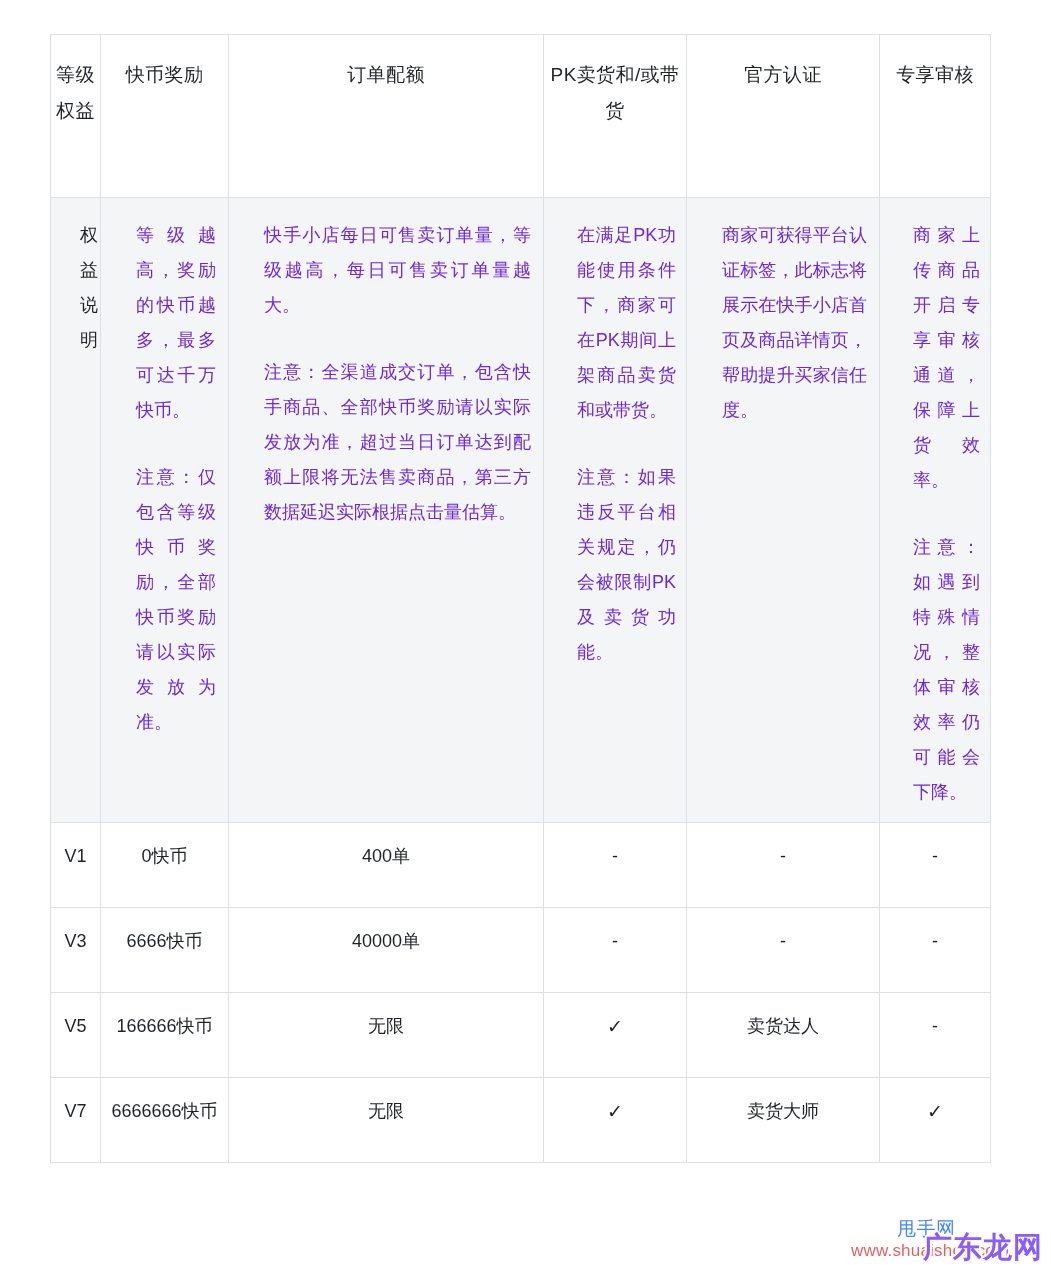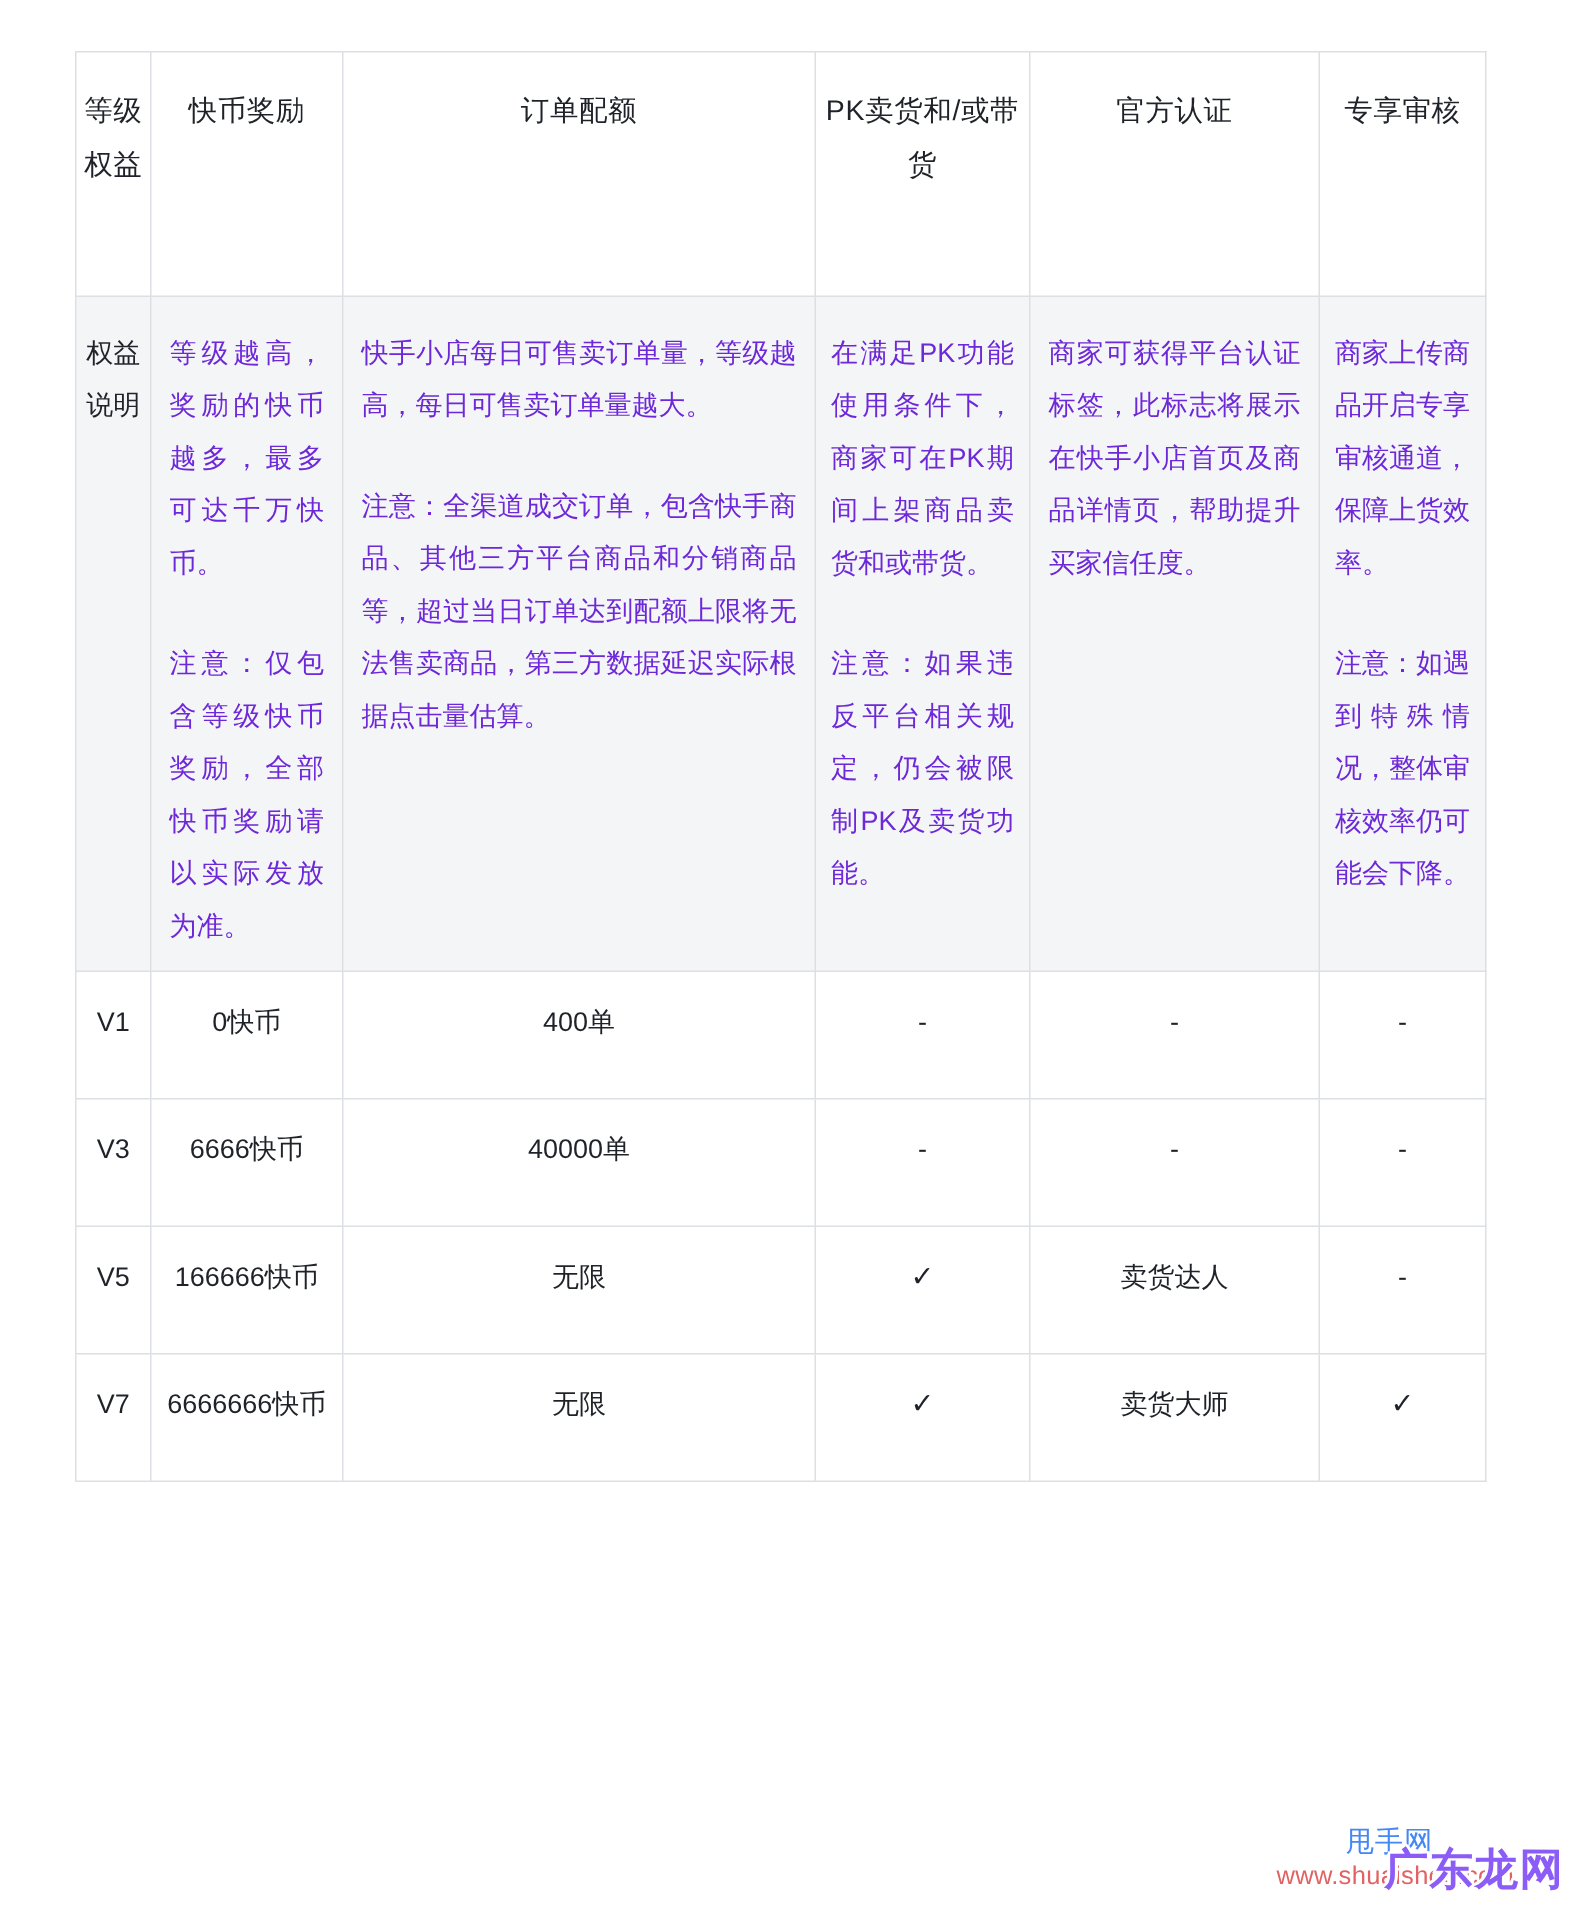--- a/index.html
+++ b/index.html
@@ -63,20 +63,21 @@
   .head-cell.narrow {
     padding-left: 4px;
     padding-right: 4px;
   }
 
   
   tr.desc-row td {
     background: #f4f5f6;
     height: 446px;
     vertical-align: top;
+    padding-left: 23px;
   }
   .desc-cell {
     padding: 20px 12px 12px 12px;
     font-size: 18px;
     line-height: 35px;
     color: #6d28d9;
     text-align: justify;
     text-justify: inter-ideograph;
     word-break: break-all;
   }
@@ -209,21 +210,21 @@
         </td>
         <td>
           <div class="desc-cell">
               <p>等级越高，奖励的快币越多，最多可达千万快币。</p>
               <p>注意：仅包含等级快币奖励，全部快币奖励请以实际发放为准。</p>
             </div>
         </td>
         <td>
           <div class="desc-cell">
               <p>快手小店每日可售卖订单量，等级越高，每日可售卖订单量越大。</p>
-              <p>注意：全渠道成交订单，包含快手商品、其他三方平台商品和分销商品等，超过当日订单达到配额上限将无法售卖商品，第三方数据延迟实际根据点击量估算。</p>
+              <p>注意：全渠道成交订单，包含快手商品、全部快币奖励请以实际发放为准，超过当日订单达到配额上限将无法售卖商品，第三方数据延迟实际根据点击量估算。</p>
             </div>
         </td>
         <td>
           <div class="desc-cell tight">
               <p>在满足PK功能使用条件下，商家可在PK期间上架商品卖货和或带货。</p>
               <p>注意：如果违反平台相关规定，仍会被限制PK及卖货功能。</p>
             </div>
         </td>
         <td>
           <div class="desc-cell">

